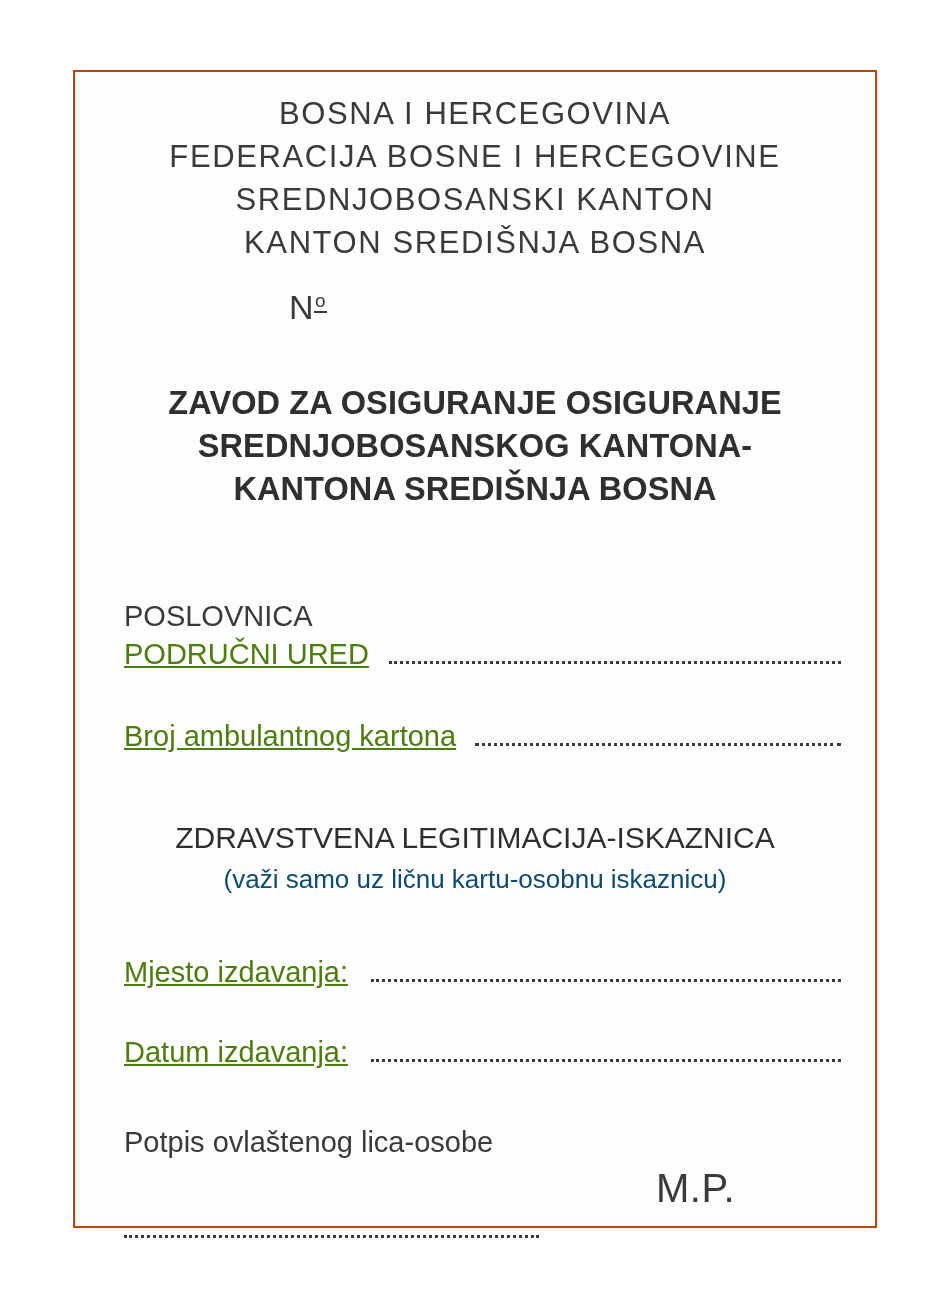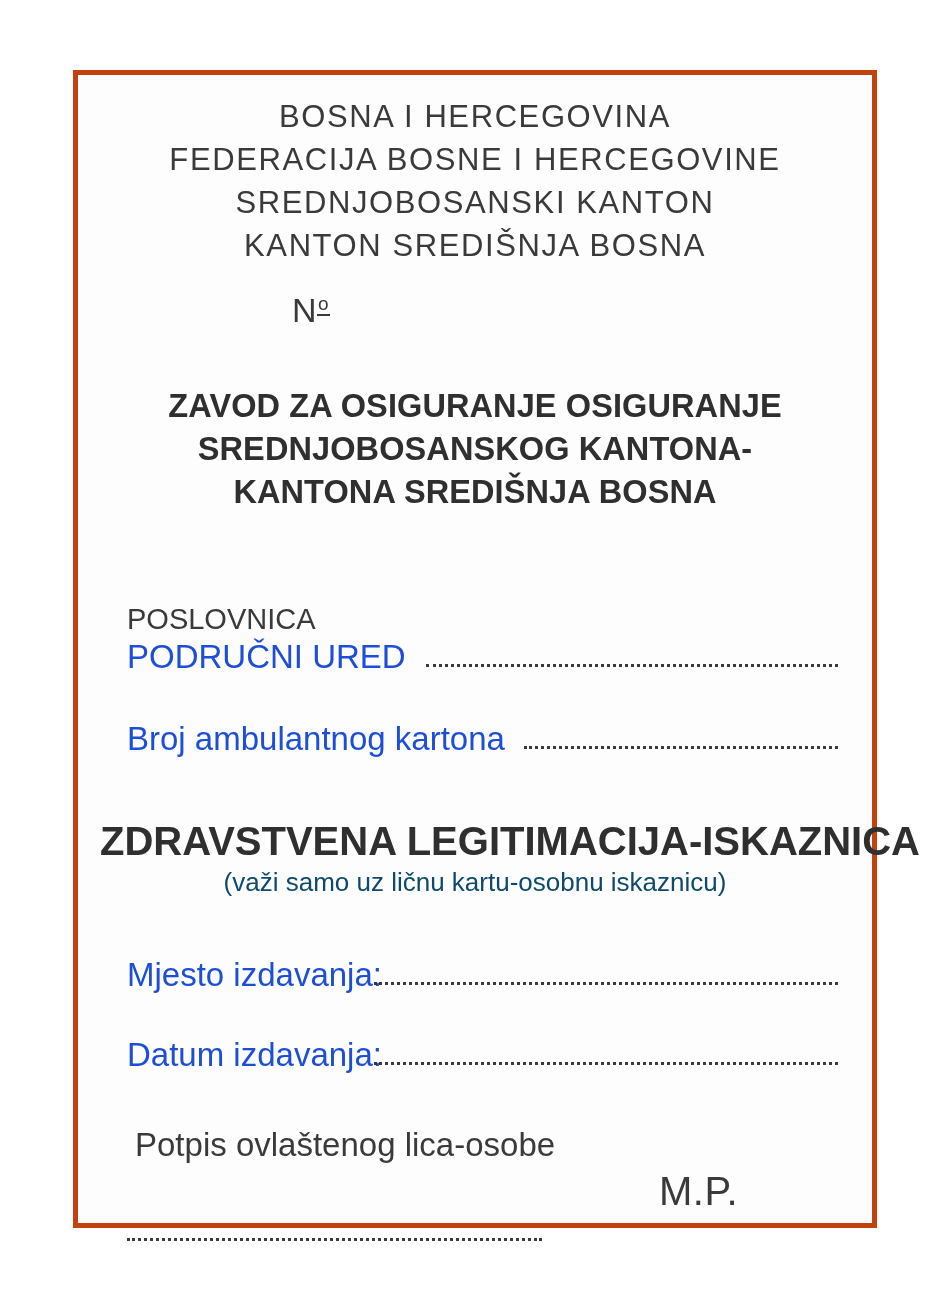--- a/index.html
+++ b/index.html
@@ -16,21 +16,21 @@
     overflow: hidden;
   }
 
   
   .doc-frame {
     position: absolute;
     left: 73px;
     top: 70px;
     width: 804px;
     height: 1158px;
-    border: 5px solid #c2410c;
+    border: 2px solid #c2410c;
     box-sizing: border-box;
     background: #fdfdfd;
   }
 
   .doc-inner {
     position: absolute;
     left: 0;
     top: 0;
     right: 0;
     bottom: 0;
@@ -87,24 +87,25 @@
     color: #2f2f2f;
   }
 
   
   .field-row {
     display: flex;
     align-items: flex-end;
     white-space: nowrap;
   }
   .field-label {
-    font-size: 33px;
-    line-height: 38px;
-    color: #1d4ed8;
+    font-size: 29px;
+    line-height: 38px;
+    color: #4d7c0f;
     flex: 0 0 auto;
+    text-decoration: underline;
   }
   .dotline {
     flex: 1 1 auto;
     height: 0;
     border-bottom: 3px dotted #3a3a3a;
     margin-bottom: 9px;
   }
 
   
   .office-block {
@@ -128,22 +129,22 @@
     padding-right: 12px;
   }
   .card-block .field-label { padding-right: 19px; }
 
   
   .doc-type {
     text-align: center;
     margin-top: 62px;
   }
   .doc-type-main {
-    font-size: 40px;
-    font-weight: bold;
+    font-size: 30px;
+    font-weight: normal;
     line-height: 42px;
     color: #2f2f2f;
     white-space: nowrap;
     text-align: center;
   }
   .doc-type-sub {
     font-size: 26px;
     font-weight: 400;
     line-height: 36px;
     color: #0c4a6e;
@@ -162,24 +163,23 @@
     width: 247px;
     flex: 0 0 247px;
   }
 
   
   .signature-block {
     margin-top: 52px;
     padding-left: 27px;
   }
   .signature-label {
-    font-size: 33px;
-    line-height: 38px;
-    color: #3a3a3a;
-    margin-left: 8px;
+    font-size: 29px;
+    line-height: 38px;
+    color: #3a3a3a;
   }
   .stamp-row {
     margin-top: 8px;
     padding-left: 532px;
   }
   .stamp-mark {
     font-size: 40px;
     line-height: 38px;
     color: #3a3a3a;
     letter-spacing: 0.5px;

